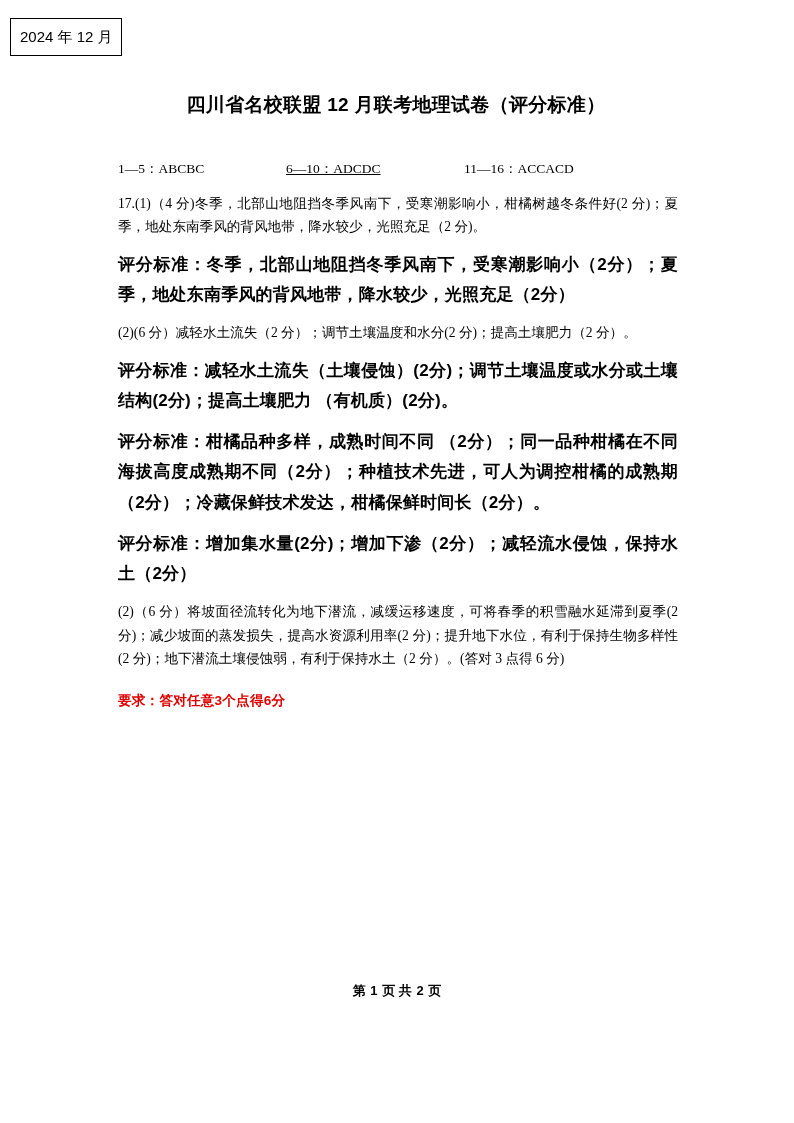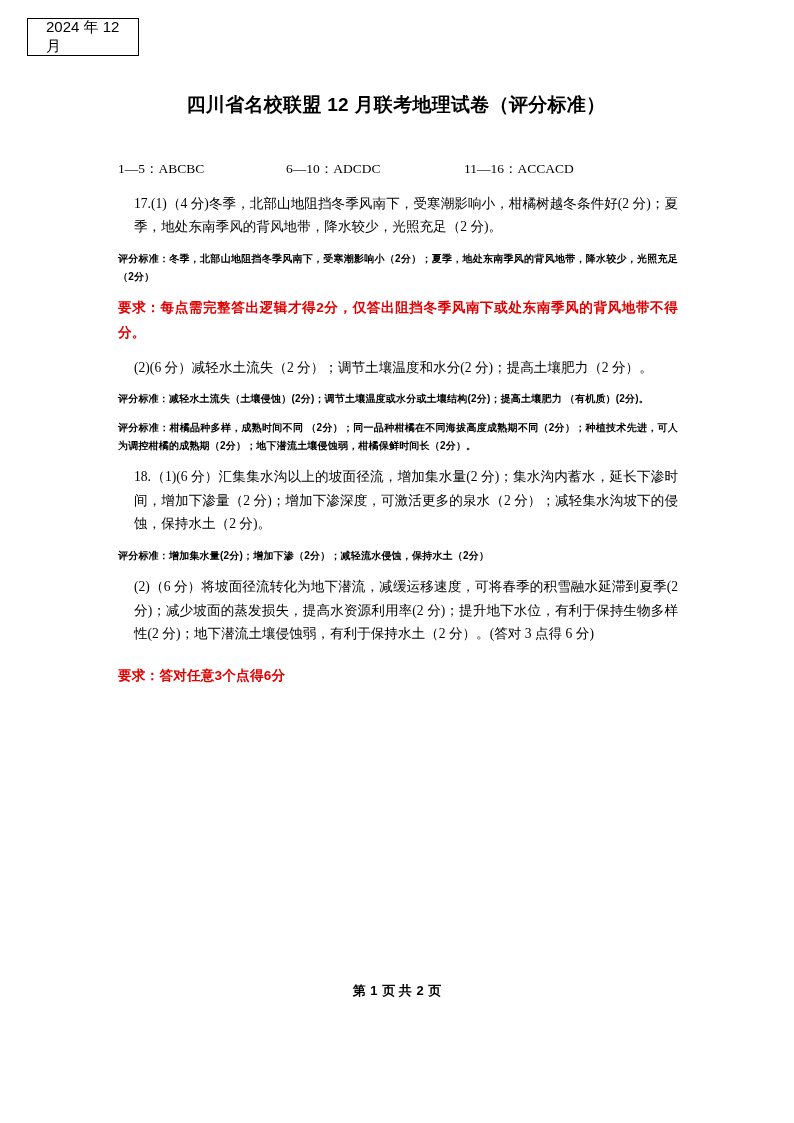--- a/index.html
+++ b/index.html
@@ -16,30 +16,30 @@
     overflow: hidden;
   }
   .page {
     position: relative;
     width: 794px;
     height: 1123px;
     box-sizing: border-box;
   }
   .header-box {
     position: absolute;
-    left: 27px;
+    left: 10px;
     top: 18px;
     width: 112px;
     height: 38px;
     border: 1px solid #000;
     box-sizing: border-box;
     display: flex;
     align-items: center;
     justify-content: flex-start;
-    padding-left: 18px;
+    padding-left: 9px;
     font-size: 15px;
     font-family: "Liberation Sans", sans-serif;
   }
   .content {
     position: absolute;
     left: 118px;
     top: 92px;
     width: 560px;
   }
   .doc-title {
@@ -56,32 +56,32 @@
     display: flex;
     font-size: 13.5px;
     margin: 0 0 14px 0;
     font-family: "Liberation Serif", serif;
   }
   .answer-row .ans-cell {
     white-space: nowrap;
     margin-top: 24px;
   }
   .ans-1 { width: 168px; }
-  .ans-2 { width: 178px; }
+  .ans-2 { width: 178px; text-decoration: underline; }
   .ans-3 { width: 180px; }
 
   p.para {
-    margin: 0 0 11px 16px;
+    margin: 0 0 11px 0;
     font-size: 13.6px;
     line-height: 1.72;
     text-align: justify;
   }
   p.std {
     margin: 0 0 11px 0;
-    font-size: 10px;
+    font-size: 17px;
     line-height: 1.78;
     font-weight: bold;
     font-family: "Liberation Sans", sans-serif;
     text-align: justify;
     letter-spacing: 0.2px;
   }
   p.req {
     margin: 0 0 11px 0;
     font-size: 13.6px;
     line-height: 1.78;
@@ -118,28 +118,26 @@
     <div class="doc-title">四川省名校联盟 12 月联考地理试卷（评分标准）</div>
 
     <div class="answer-row">
       <div class="ans-cell ans-1">1—5：ABCBC</div>
       <div class="ans-cell ans-2">6—10：ADCDC</div>
       <div class="ans-cell ans-3">11—16：ACCACD</div>
     </div>
 
     <p class="para">17.(1)（4 分)冬季，北部山地阻挡冬季风南下，受寒潮影响小，柑橘树越冬条件好(2 分)；夏季，地处东南季风的背风地带，降水较少，光照充足（2 分)。</p>
     <p class="std">评分标准：冬季，北部山地阻挡冬季风南下，受寒潮影响小（2分）；夏季，地处东南季风的背风地带，降水较少，光照充足（2分）</p>
-    <p class="req">要求：每点需完整答出逻辑才得2分，仅答出阻挡冬季风南下或处东南季风的背风地带不得分。</p>
 
     <p class="para">(2)(6 分）减轻水土流失（2 分）；调节土壤温度和水分(2 分)；提高土壤肥力（2 分）。</p>
     <p class="std">评分标准：减轻水土流失（土壤侵蚀）(2分)；调节土壤温度或水分或土壤结构(2分)；提高土壤肥力 （有机质）(2分)。</p>
 
-    <p class="std">评分标准：柑橘品种多样，成熟时间不同 （2分）；同一品种柑橘在不同海拔高度成熟期不同（2分）；种植技术先进，可人为调控柑橘的成熟期（2分）；地下潜流土壤侵蚀弱，柑橘保鲜时间长（2分）。</p>
+    <p class="std">评分标准：柑橘品种多样，成熟时间不同 （2分）；同一品种柑橘在不同海拔高度成熟期不同（2分）；种植技术先进，可人为调控柑橘的成熟期（2分）；冷藏保鲜技术发达，柑橘保鲜时间长（2分）。</p>
 
-    <p class="para">18.（1)(6 分）汇集集水沟以上的坡面径流，增加集水量(2 分)；集水沟内蓄水，延长下渗时间，增加下渗量（2 分)；增加下渗深度，可激活更多的泉水（2 分）；减轻集水沟坡下的侵蚀，保持水土（2 分)。</p>
     <p class="std">评分标准：增加集水量(2分)；增加下渗（2分）；减轻流水侵蚀，保持水土（2分）</p>
 
     <p class="para">(2)（6 分）将坡面径流转化为地下潜流，减缓运移速度，可将春季的积雪融水延滞到夏季(2 分)；减少坡面的蒸发损失，提高水资源利用率(2 分)；提升地下水位，有利于保持生物多样性(2 分)；地下潜流土壤侵蚀弱，有利于保持水土（2 分）。(答对 3 点得 6 分)</p>
     <div class="gap-big"></div>
     <p class="req">要求：答对任意3个点得6分</p>
 
   </div>
 
   <div class="footer">
     <span>第</span>

